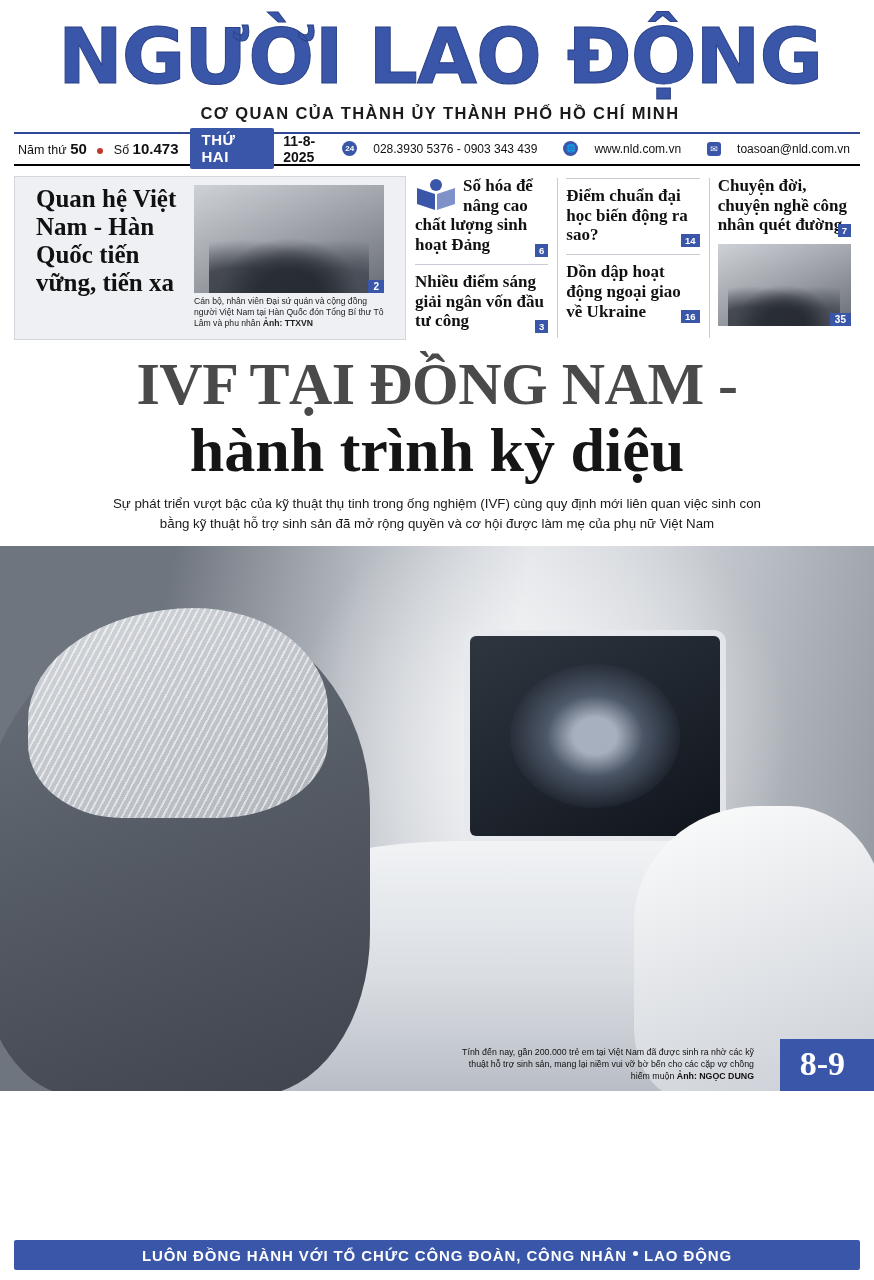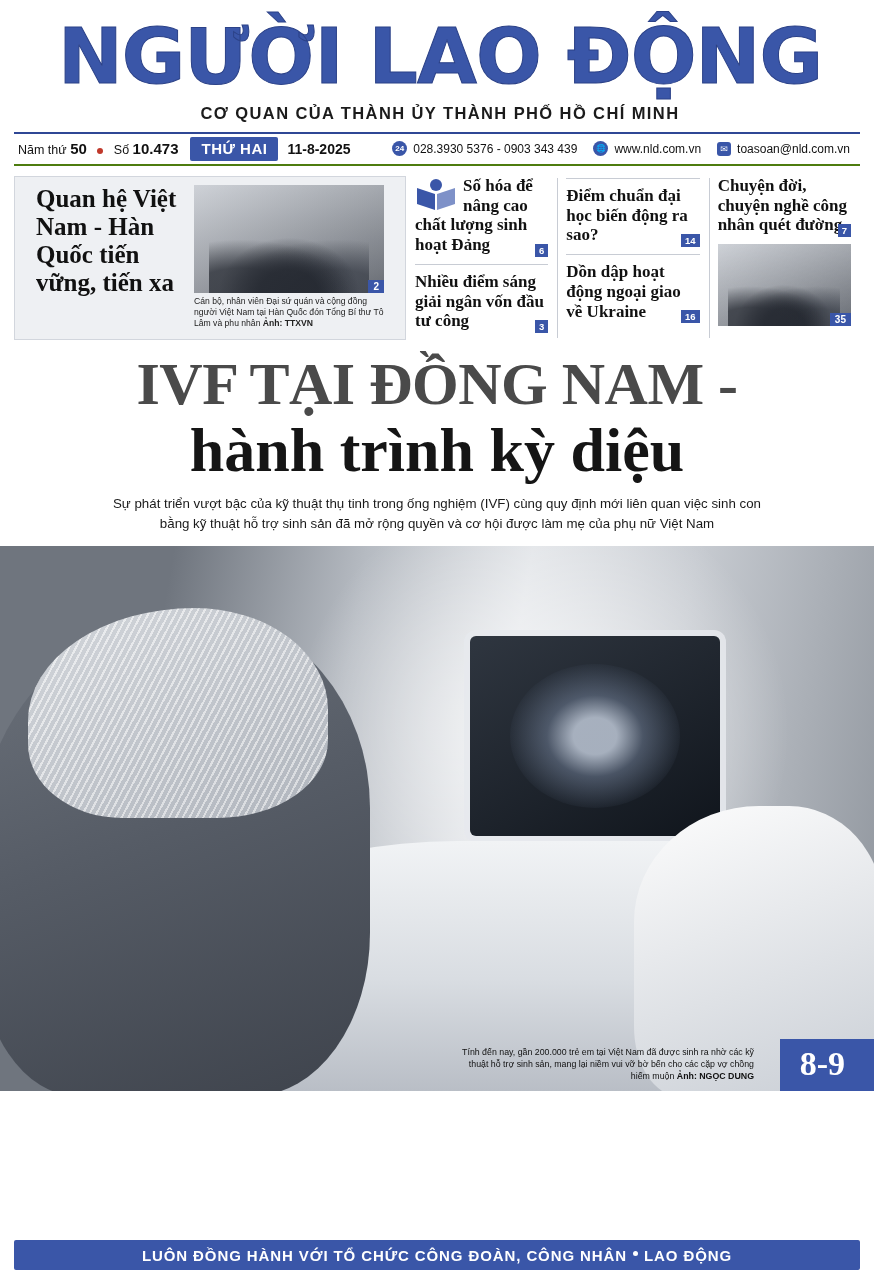--- a/index.html
+++ b/index.html
@@ -45,21 +45,21 @@
     font-size: 16.5px;
     letter-spacing: 1.4px;
     color: #1b1b1b;
     margin-top: 12px;
   }
 
   
   .infobar {
     margin: 9px 14px 0 14px;
     border-top: 2px solid #2f4795;
-    border-bottom: 2px solid #4d7c0f;
+    border-bottom: 2px solid #000000;
     height: 30px;
     display: flex;
     align-items: center;
     font-size: 12.5px;
   }
   .infobar .year {
     padding-left: 4px;
     white-space: nowrap;
     color: #111;
   }
@@ -85,21 +85,21 @@
   .issue-date {
     font-weight: bold;
     font-size: 14px;
     margin-left: 9px;
     color: #111;
   }
   .infobar .contacts {
     margin-left: auto;
     display: flex;
     align-items: center;
-    gap: 6px;
+    gap: 16px;
     font-size: 12px;
     white-space: nowrap;
   }
   .circ-icon {
     width: 15px; height: 15px;
     border-radius: 50%;
     background: #3a56a8;
     color: #fff;
     font-size: 8px;
     font-weight: bold;

